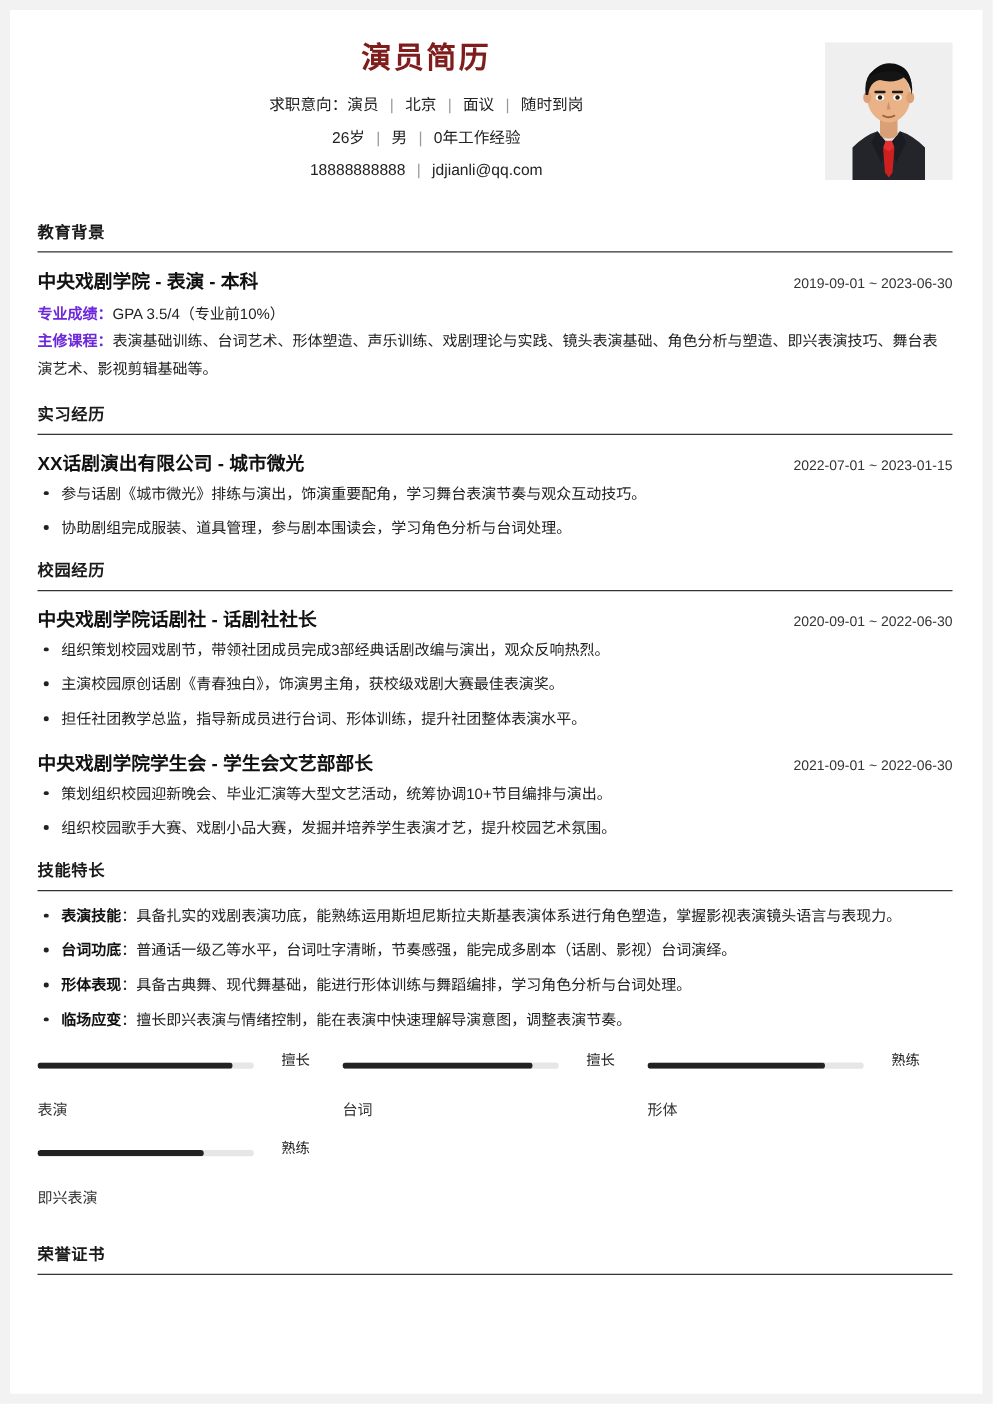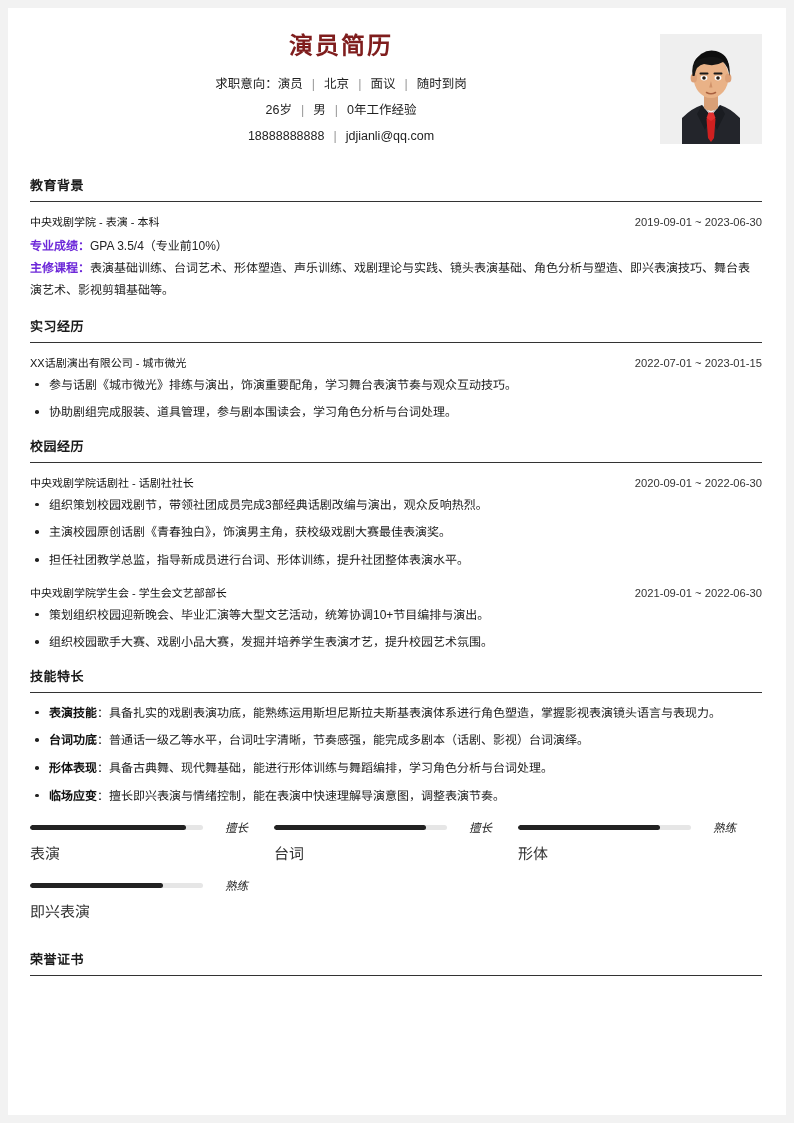--- a/index.html
+++ b/index.html
@@ -83,22 +83,22 @@
 
   .entry { margin-bottom: 14px; }
   .entry:last-child { margin-bottom: 0; }
   .entry-head {
     display: flex;
     justify-content: space-between;
     align-items: baseline;
     margin-bottom: 6px;
   }
   .entry-title {
-    font-size: 11px;
-    font-weight: normal;
+    font-size: 15px;
+    font-weight: bold;
     color: #111;
   }
   .entry-date {
     font-size: 11.2px;
     color: #333;
     white-space: nowrap;
     padding-left: 14px;
   }
 
   .kv { font-size: 12px; color: #222; line-height: 1.85; }
@@ -132,45 +132,44 @@
     flex-wrap: wrap;
     margin-top: 14px;
   }
   .bar-cell {
     width: 33.33%;
     padding-right: 26px;
     margin-bottom: 14px;
   }
   .bar-row {
     display: flex;
-    align-items: center;
+    align-items: flex-end;
     gap: 22px;
-    font-style: italic;
   }
   .bar-track {
     flex: 1;
     height: 5px;
     background: #e6e6e6;
     border-radius: 3px;
     overflow: hidden;
   }
   .bar-fill {
     height: 100%;
     background: #222;
     border-radius: 3px;
   }
   .bar-level {
     font-size: 11.5px;
     color: #222;
     white-space: nowrap;
   }
   .bar-name {
-    font-size: 15px;
+    font-size: 12px;
     color: #333;
-    margin-top: 7px;
+    margin-top: 23px;
   }
 
   
   .tags {
     display: flex;
     flex-wrap: wrap;
     gap: 14px;
     margin-top: 16px;
   }
   .tag {

